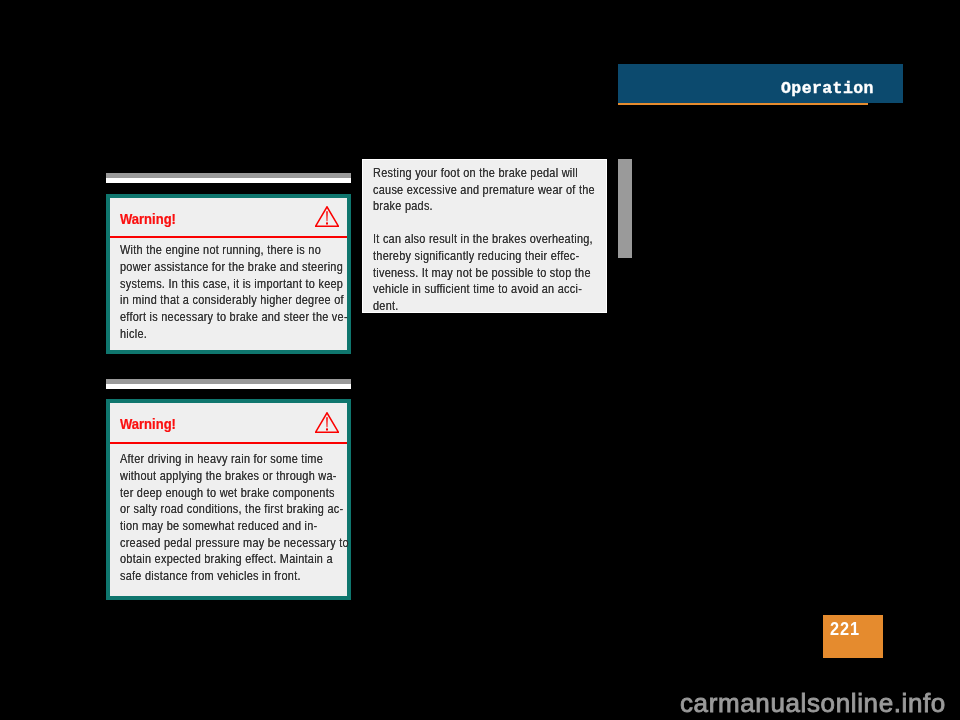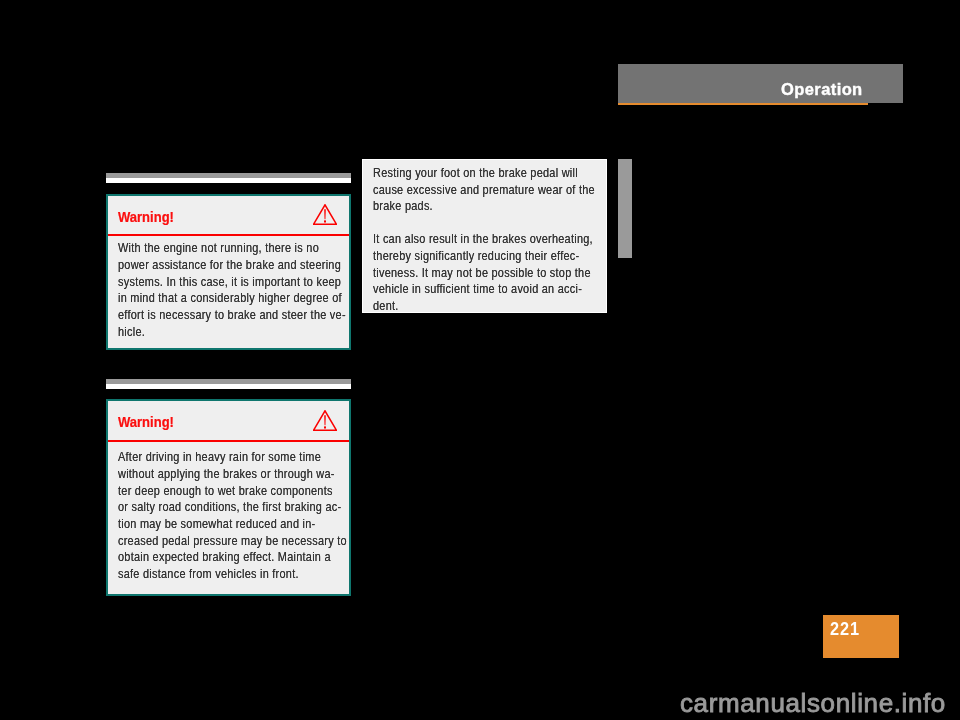--- a/index.html
+++ b/index.html
@@ -1,27 +1,27 @@
 <!DOCTYPE html>
 <html><head>
 <meta charset="utf-8">
 <style>
   html,body{margin:0;padding:0;background:#000;width:960px;height:720px;overflow:hidden;}
   body{font-family:"Liberation Sans",sans-serif;-webkit-font-smoothing:antialiased;}
   .page{position:relative;width:960px;height:720px;background:#000;will-change:transform;}
 
-  .chapter-tab{position:absolute;left:618px;top:64px;width:285px;height:39px;background:#737373;}
+  .chapter-tab{position:absolute;left:618px;top:64px;width:285px;height:39px;background:#0c4a6e;font-family:Liberation Mono, monospace;}
   .chapter-tab .step{position:absolute;left:0px;top:39px;width:250px;height:2px;background:#E58B2E;}
   .chapter-tab .label{position:absolute;left:162.8px;top:15.4px;color:#ffffff;font-weight:bold;font-size:17.4px;letter-spacing:0.42px;-webkit-text-stroke:0.4px #ffffff;transform:scaleX(0.95);transform-origin:left center;}
 
   .rule{position:absolute;width:245px;}
   .rule .grey{height:5px;background:#9a9a9a;}
   .rule .white{height:5px;background:#ffffff;}
 
-  .warnbox{position:absolute;width:245px;background:#efefef;border:2px solid #0f766e;box-sizing:border-box;}
+  .warnbox{position:absolute;width:245px;background:#efefef;border:4px solid #0f766e;box-sizing:border-box;}
   .warnhead{position:relative;height:38px;border-bottom:2px solid #fb0000;}
   .warnhead .wicon{position:absolute;left:204.5px;top:8.0px;}
   .warnhead .wtitle{position:absolute;left:10px;top:13px;color:#fb0f0f;font-weight:bold;font-size:14.4px;-webkit-text-stroke:0.22px #fb0f0f;transform:scaleX(0.905);transform-origin:left center;}
   .warnbody{position:relative;padding:4.2px 0 7.8px 0;}
   .warnbox2 .warnhead{height:39px;}
   .warnbox2 .wtitle{top:12.8px;}
   .warnbox2 .wicon{top:9.0px;}
   .warnbox2 .warnbody{padding-top:7.2px;padding-bottom:11px;}
 
   .tline{color:#333333;text-shadow:0 0 0.35px rgba(40,40,40,0.85);font-size:13.37px;line-height:16.7px;margin-left:9.6px;white-space:pre;letter-spacing:0.32px;transform:scaleX(0.817);transform-origin:left center;}
@@ -105,18 +105,18 @@
       <div class="tline">It can also result in the brakes overheating,</div>
       <div class="tline">thereby significantly reducing their effec-</div>
       <div class="tline">tiveness. It may not be possible to stop the</div>
       <div class="tline">vehicle in sufficient time to avoid an acci-</div>
       <div class="tline">dent.</div>
     </div>
   </div>
 
   <div class="greybar" style="left:618px;top:159px;width:14px;height:99px;"></div>
 
-  <div class="pagenum" style="left:823px;top:615px;width:76px;height:43px;">
+  <div class="pagenum" style="left:823px;top:615px;width:60px;height:43px;">
     <span>221</span>
   </div>
 
   <div class="watermark" style="left:680px;top:688px;">carmanualsonline.info</div>
 </div>
 
 </body></html>

